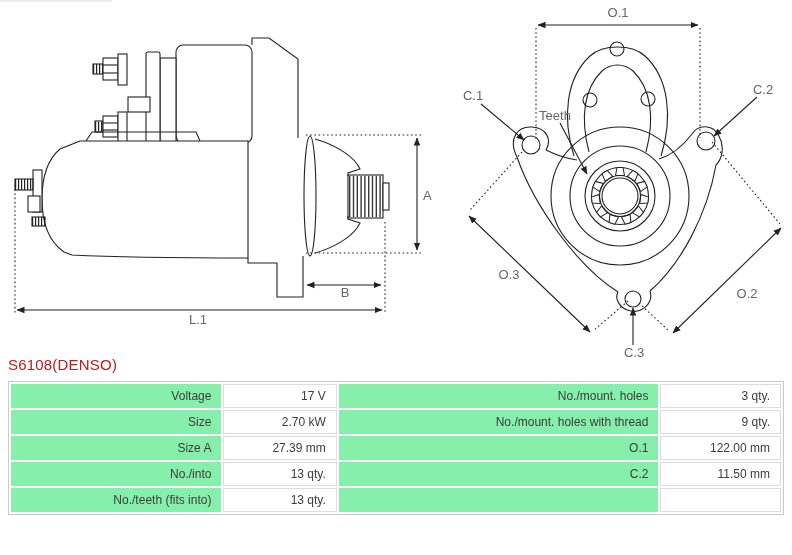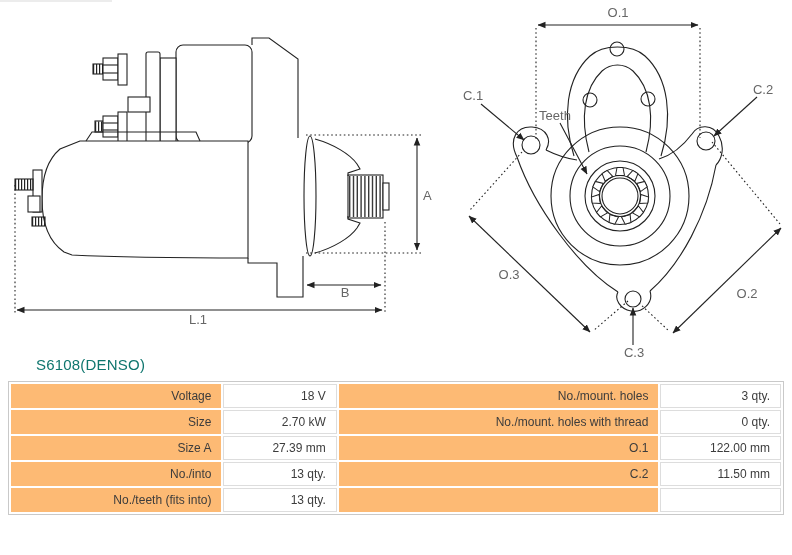--- a/index.html
+++ b/index.html
@@ -1,27 +1,27 @@
 <!DOCTYPE html>
 <html><head>
 <meta charset="utf-8">
 <style>
   html,body{margin:0;padding:0;background:#fff;}
   .stage{position:relative;width:792px;height:555px;background:#fff;overflow:hidden;
          font-family:"Liberation Sans","DejaVu Sans",sans-serif;}
   .corner-artifact{position:absolute;left:0;top:0;width:112px;height:2px;background:#ececec;}
   .drawing-svg{position:absolute;left:0;top:0;}
   .part-title{position:absolute;left:8px;top:356px;font-size:15px;letter-spacing:.2px;
-              color:#0f766e;font-weight:400;margin-left:28px;}
+              color:#b91c1c;font-weight:400;}
   table.specs{position:absolute;left:8px;top:381px;width:776px;
               border-collapse:separate;border-spacing:2px;
               border:1px solid #c9c9c9;background:#fff;table-layout:fixed;}
   table.specs td{height:22px;font-size:12px;color:#3c3c3c;text-align:right;
                  padding:0 10px 0 2px;overflow:hidden;white-space:nowrap;vertical-align:middle;}
-  td.lbl{background:#fdba74;}
+  td.lbl{background:#86efac;}
   td.val{background:#fff;border:1px solid #ddd;height:20px;padding-right:12px;}
   .c-l1{width:206px;} .c-v1{width:111px;} .c-l2{width:313px;} .c-v2{width:118px;}
   svg text{font-family:"Liberation Sans","DejaVu Sans",sans-serif;font-size:13px;fill:#666;}
 </style>
 </head>
 <body>
 
 <div class="stage">
   <div class="corner-artifact"></div>
 
@@ -172,29 +172,29 @@
   <table class="specs">
     <colgroup>
         <col class="c-l1">
         <col class="c-v1">
         <col class="c-l2">
         <col class="c-v2">
       </colgroup>
     <tbody>
       <tr>
         <td class="lbl">Voltage</td>
-        <td class="val">18 V</td>
+        <td class="val">17 V</td>
         <td class="lbl">No./mount. holes</td>
         <td class="val">3 qty.</td>
       </tr>
       <tr>
         <td class="lbl">Size</td>
         <td class="val">2.70 kW</td>
         <td class="lbl">No./mount. holes with thread</td>
-        <td class="val">0 qty.</td>
+        <td class="val">9 qty.</td>
       </tr>
       <tr>
         <td class="lbl">Size A</td>
         <td class="val">27.39 mm</td>
         <td class="lbl">O.1</td>
         <td class="val">122.00 mm</td>
       </tr>
       <tr>
         <td class="lbl">No./into</td>
         <td class="val">13 qty.</td>

